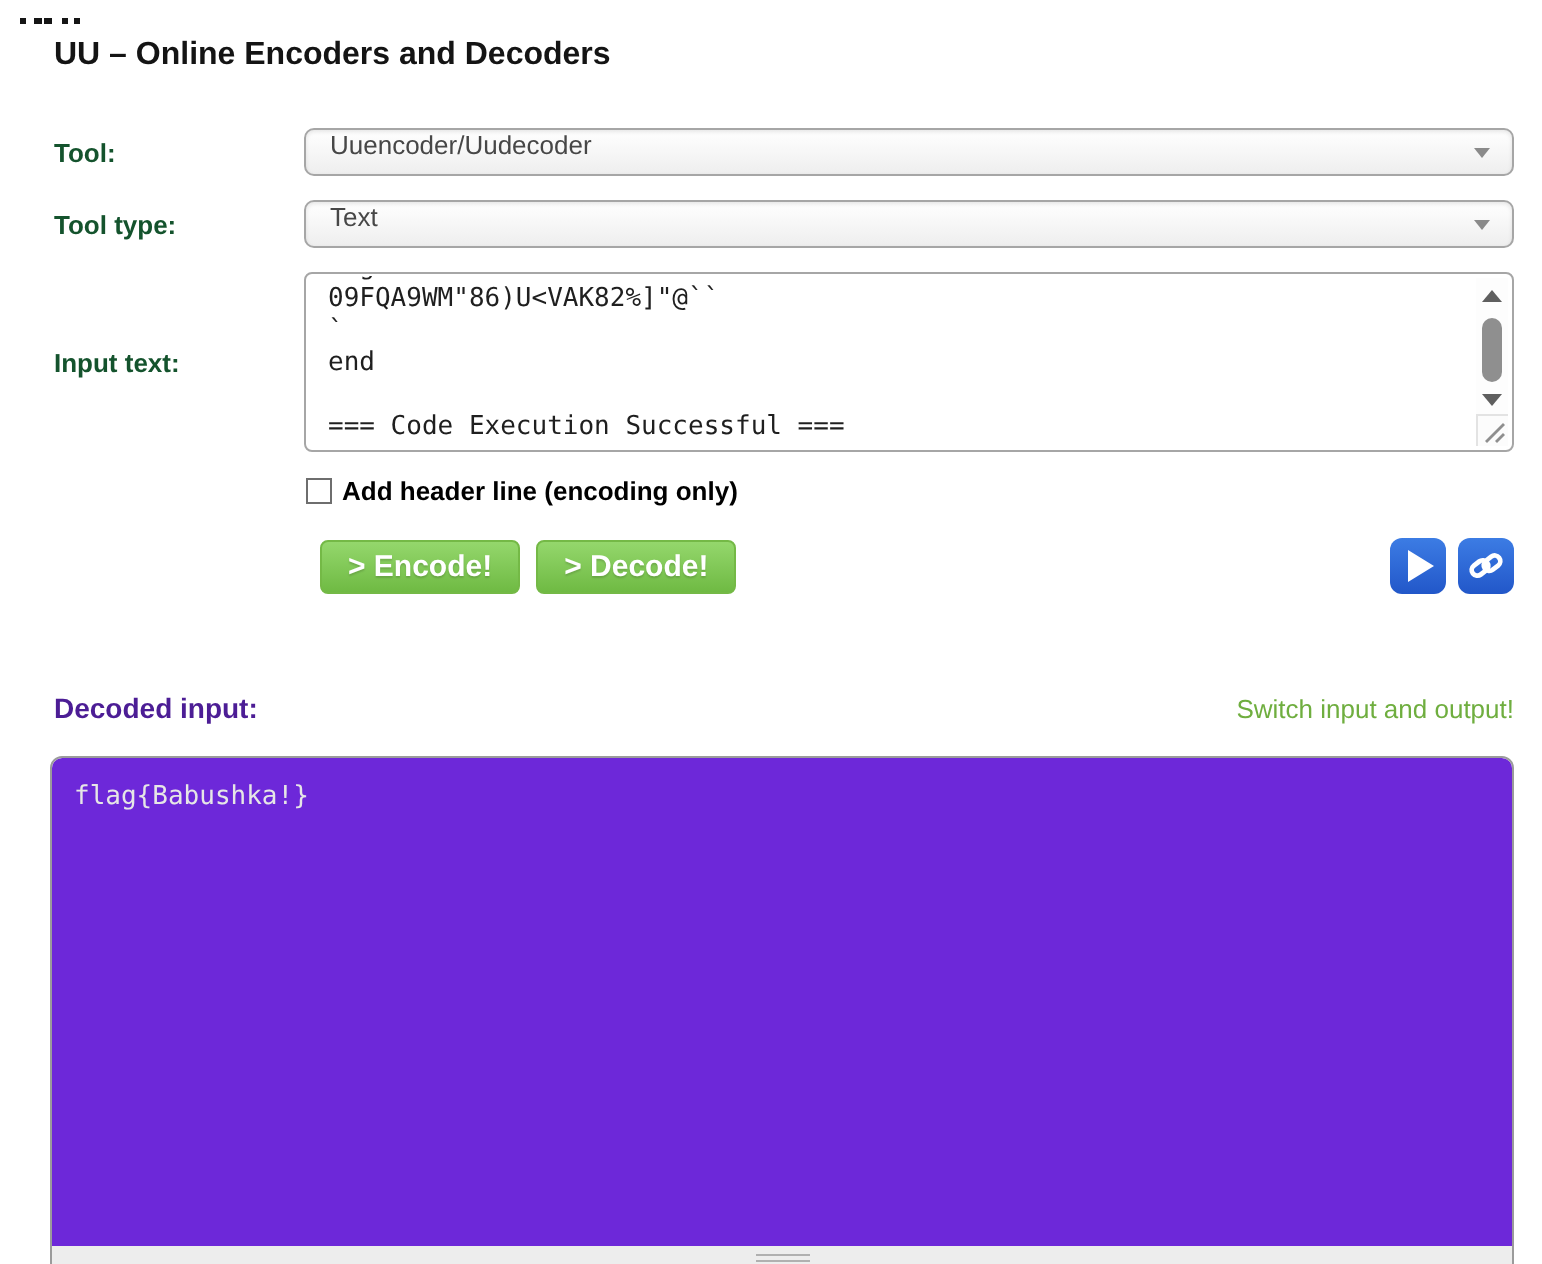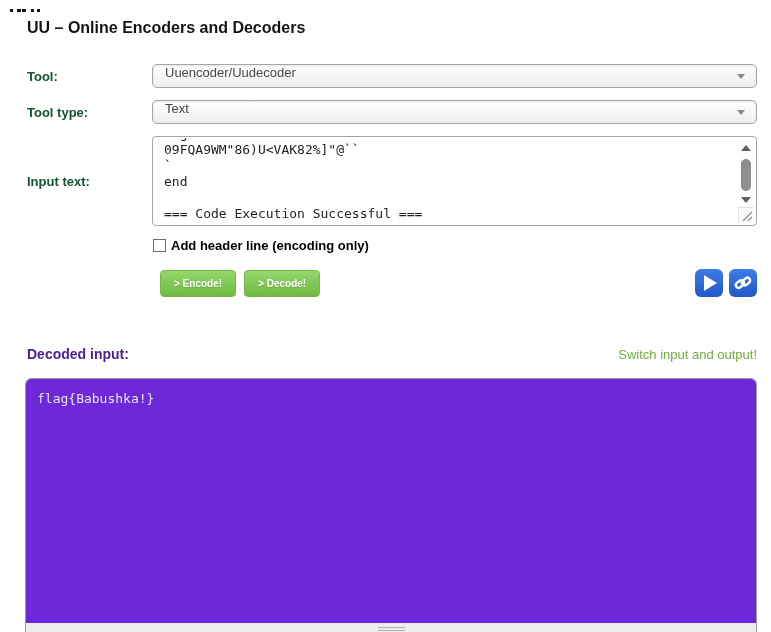--- a/index.html
+++ b/index.html
@@ -52,21 +52,21 @@
   .ta-corner svg { position:absolute; right:1px; bottom:1px; }
 
   
   .chk-row { margin:2px 0 0 125px; display:flex; align-items:center; }
   .chk { width:13px; height:13px; border:1px solid #6e6e6e; background:#fff; margin:0 5px 0 1px; cursor:pointer; flex-shrink:0; }
   .chk-label { font-weight:bold; font-size:13px; color:#000; }
 
   
   .btn-row { margin:16px 0 0 125px; display:flex; align-items:center; }
   .gbtn { height:27px; margin-left:8px; padding:0 13px; border:1px solid #74b946; border-radius:4px;
-    background:linear-gradient(#94d76c, #6fba43); color:#ffffff; font-weight:bold; font-size:10px;
+    background:linear-gradient(#94d76c, #6fba43); color:#ffffff; font-weight:bold; font-size:15px;
     font-family:"Liberation Sans",sans-serif; cursor:pointer; text-shadow:0 1px 1px rgba(0,0,0,.15); }
   .icon-group { margin-left:auto; display:flex; }
   .blue-icon { width:28px; height:28px; border-radius:6px; margin-left:6px;
     background:linear-gradient(#3c7ce4, #2257c9); display:flex; align-items:center; justify-content:center; cursor:pointer; }
   .play-tri { width:0; height:0; border-top:8px solid transparent; border-bottom:8px solid transparent;
     border-left:13px solid #ffffff; margin-left:3px; }
 
   
   .out-head { display:flex; align-items:baseline; justify-content:space-between; margin:49px 0 0 0; }
   .out-label { font-weight:bold; font-size:14px; color:#4c1d95; }

